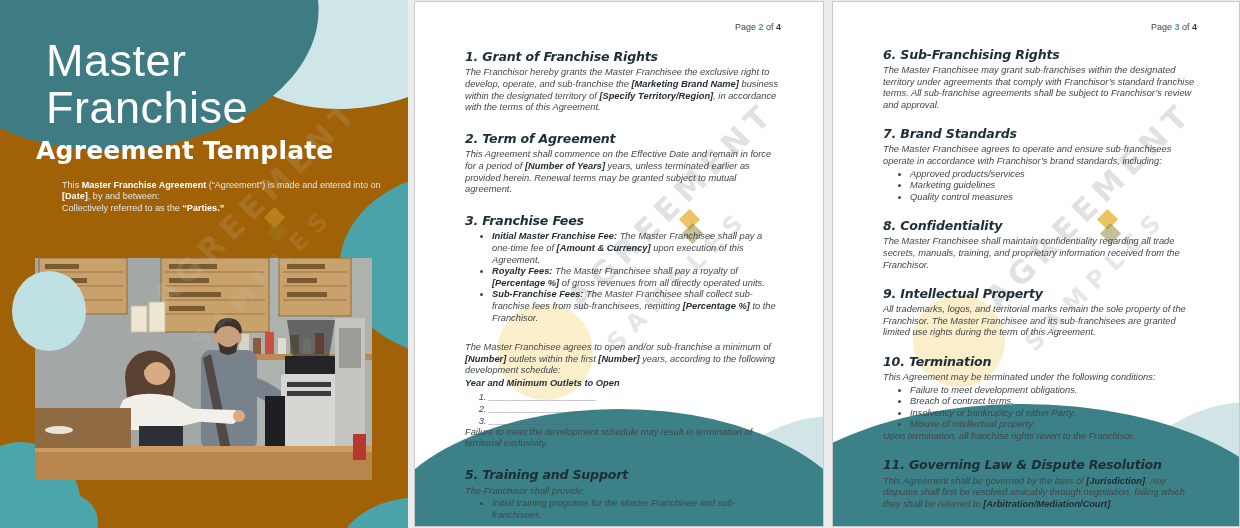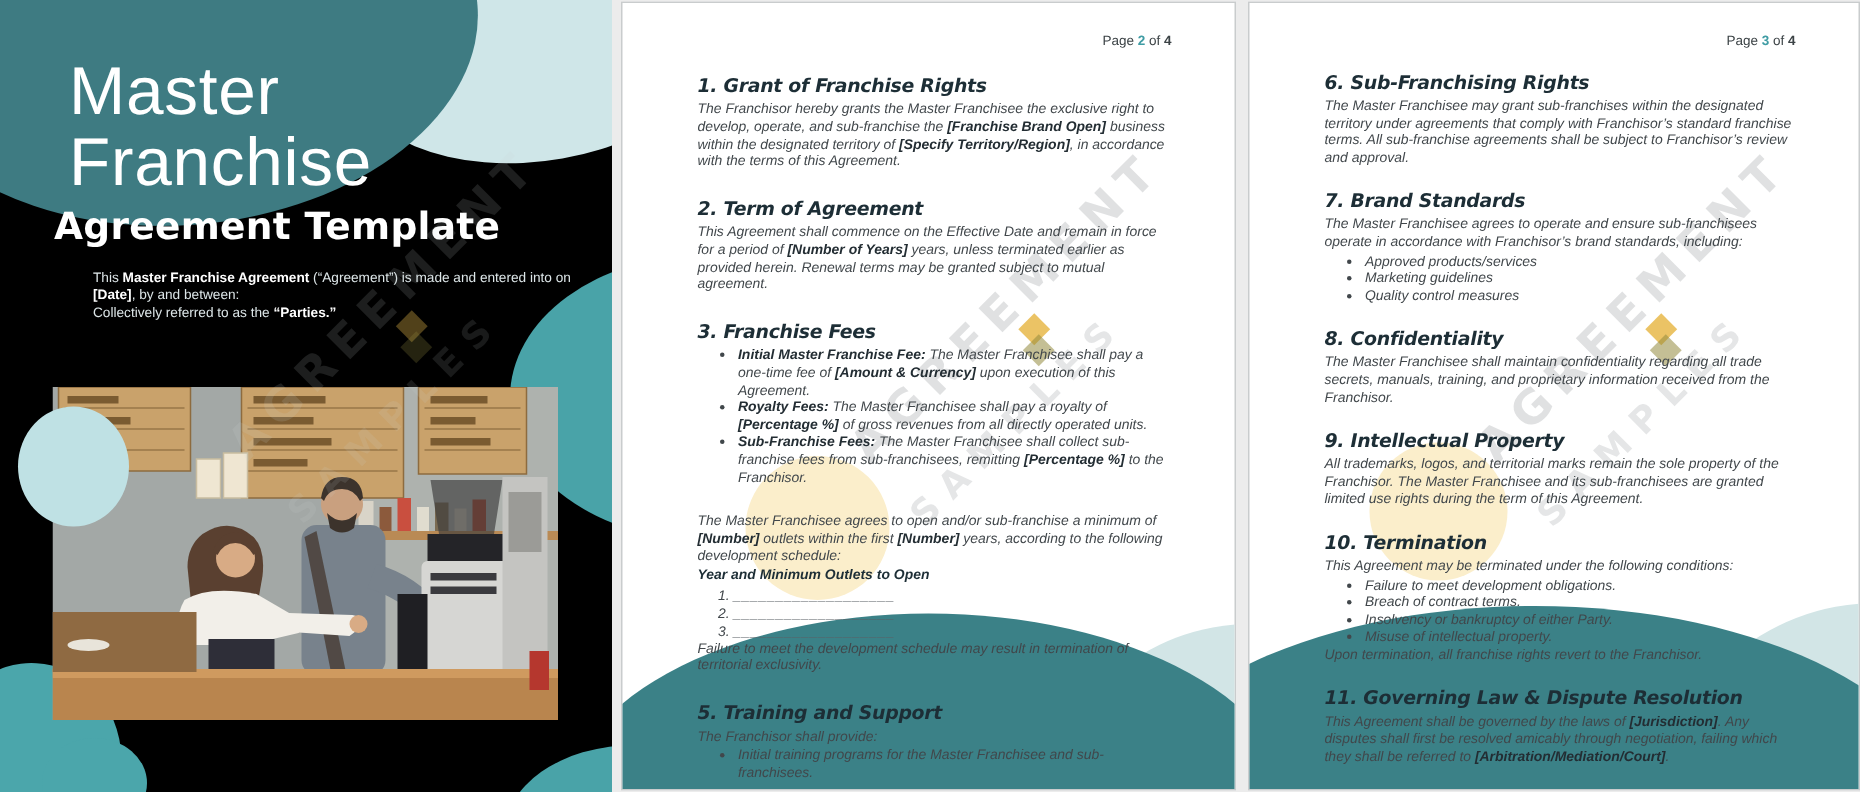--- a/index.html
+++ b/index.html
@@ -3,21 +3,21 @@
 <meta charset="utf-8">
 <style>
   html,body{margin:0;padding:0;}
   body{
     width:1240px;height:528px;position:relative;overflow:hidden;
     background:#ececec;font-family:"Liberation Sans",sans-serif;
   }
   .panel{position:absolute;top:0;height:528px;overflow:hidden;}
 
   
-  .cover{left:0;width:408px;background:#000000;}
+  .cover{left:0;width:408px;background:#a16207;}
   .blob{position:absolute;border-radius:50%;}
   .cv-blue-tr{left:225px;top:-65px;width:270px;height:172px;background:#cfe6e8;z-index:1;transform:rotate(-10deg);}
   .cv-teal-title{left:-75px;top:-110px;width:394px;height:260px;background:#3e7b82;z-index:2;transform:rotate(-5deg);}
   .cv-teal-right{left:340px;top:170px;width:260px;height:190px;background:#49a3a8;z-index:1;}
   .cv-teal-bl{left:-34px;top:443px;width:116px;height:125px;background:#4ba6ab;border-radius:46% 54% 62% 38%/40% 55% 45% 60%;z-index:2;transform:rotate(14deg);}
   .cv-teal-bl2{left:28px;top:492px;width:70px;height:60px;background:#4ba6ab;border-radius:50%;z-index:2;}
   .cv-teal-br{left:336px;top:497px;width:170px;height:120px;background:#49a3a8;z-index:2;}
   .cv-circle-left{left:12px;top:271px;width:74px;height:80px;background:#bfe1e4;z-index:4;}
 
   .cover-title{position:absolute;left:46px;top:38px;z-index:5;color:#ffffff;
@@ -220,21 +220,21 @@
       <div class="wm-t2">SAMPLES</div>
     </div>
     <span class="wm-d1"></span>
     <span class="wm-d2"></span>
   </div>
   <div class="page-inner">
     <div class="page-label"><span>Page </span><span class="pg-num">2</span><span> of </span><span class="pg-total">4</span></div>
     <div>
         <section class="doc-section">
           <h2 class="sec-head">1. Grant of Franchise Rights</h2>
-          <p class="sec-body">The Franchisor hereby grants the Master Franchisee the exclusive right to develop, operate, and sub-franchise the <b>[Franchise Brand Open]</b> business within the designated territory of <b>[Specify Territory/Region]</b>, in accordance with the terms of this Agreement.</p>
+          <p class="sec-body">The Franchisor hereby grants the Master Franchisee the exclusive right to develop, operate, and sub-franchise the <b>[Marketing Brand Name]</b> business within the designated territory of <b>[Specify Territory/Region]</b>, in accordance with the terms of this Agreement.</p>
         </section>
         <section class="doc-section">
           <h2 class="sec-head">2. Term of Agreement</h2>
           <p class="sec-body">This Agreement shall commence on the Effective Date and remain in force for a period of <b>[Number of Years]</b> years, unless terminated earlier as provided herein. Renewal terms may be granted subject to mutual agreement.</p>
         </section>
         <section class="doc-section">
           <h2 class="sec-head">3. Franchise Fees</h2>
           <ul class="sec-ul">
             <li><b>Initial Master Franchise Fee:</b> The Master Franchisee shall pay a one-time fee of <b>[Amount &amp; Currency]</b> upon execution of this Agreement.</li>
             <li><b>Royalty Fees:</b> The Master Franchisee shall pay a royalty of <b>[Percentage %]</b> of gross revenues from all directly operated units.</li>

